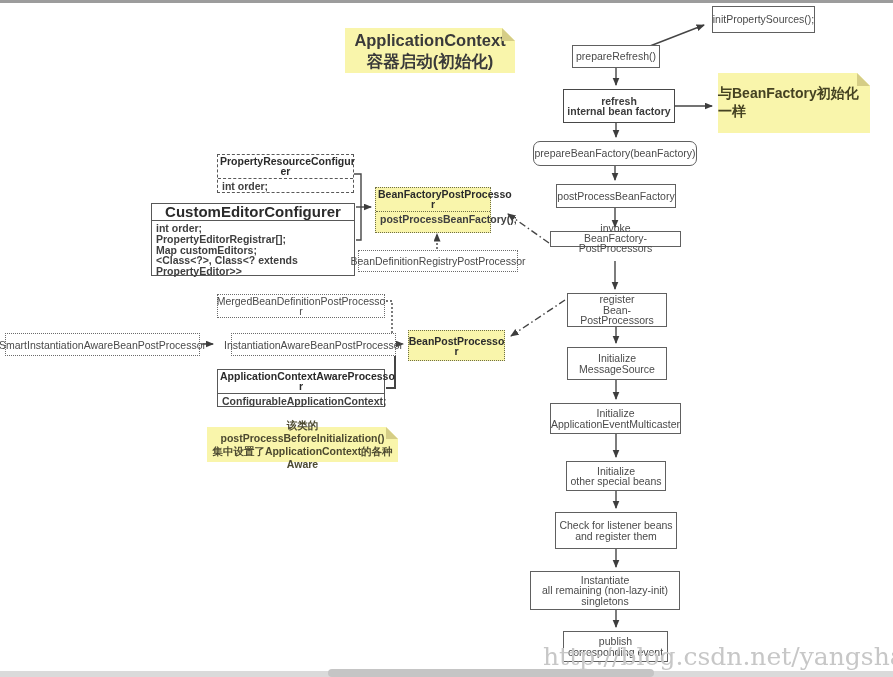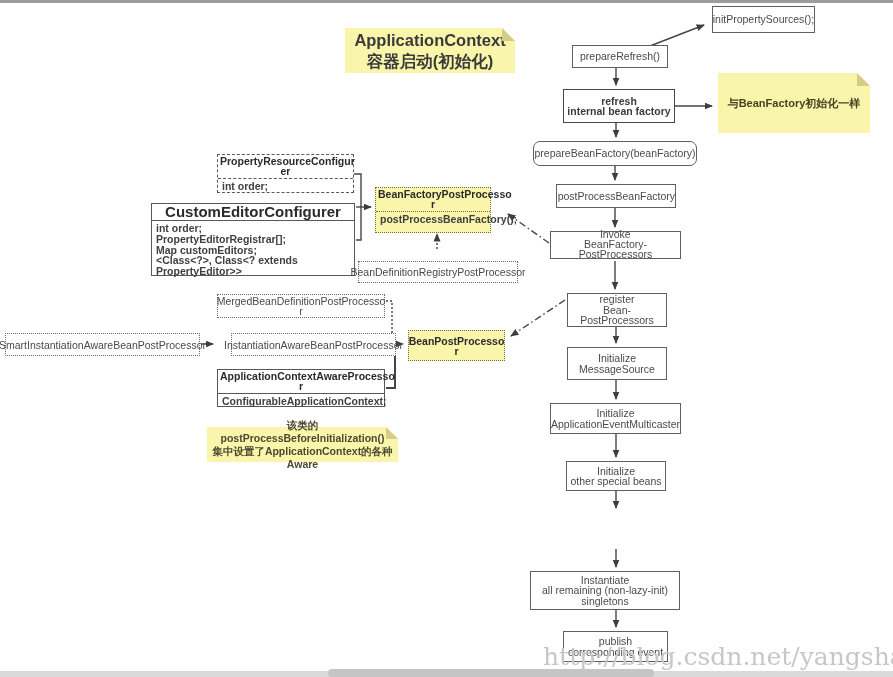--- a/index.html
+++ b/index.html
@@ -26,21 +26,21 @@
   
   .iface{position:absolute;z-index:2;background:#fff;border:1.5px dotted #6b6b6b;box-sizing:border-box;
          display:flex;flex-direction:column;align-items:center;justify-content:center;text-align:center;
          font-size:10.5px;line-height:10px;color:#4a4a4a;}
   .iface.yellow{background:#f9f5ab;font-weight:bold;color:#2b2b2b;border-color:#6e6e46;}
   
   .note{position:absolute;z-index:2;background:#f9f5ab;color:#454222;font-weight:bold;box-sizing:border-box;}
   .note .fold{position:absolute;top:0;right:0;}
   #title-note{display:flex;flex-direction:column;justify-content:center;text-align:center;
               font-size:16.5px;line-height:21px;color:#3a3a3a;}
-  #note-same{display:flex;align-items:center;justify-content:center;font-size:11px;}
+  #note-same{display:flex;align-items:center;justify-content:center;font-size:14px;}
   #note-aware{display:flex;flex-direction:column;justify-content:center;text-align:center;
               font-size:10.5px;line-height:13px;font-weight:600;color:#4c4930;}
   #rednote-frame{position:absolute;z-index:2;border:1.6px solid #c23b3b;background:#fff;box-sizing:border-box;}
   #rednote-inner{position:absolute;left:4px;top:3px;width:186px;height:56px;background:#f9f5ab;
                  font-size:10.5px;line-height:10.8px;font-weight:bold;color:#4a4733;padding:3px 5px;box-sizing:border-box;}
   
   #watermark{position:absolute;z-index:6;left:543px;top:642px;font-family:"DejaVu Serif","Liberation Serif",serif;
              font-size:25px;color:#c7c7c7;white-space:nowrap;pointer-events:none;}
   
   #scroll-track{position:absolute;z-index:3;left:0;top:671px;width:893px;height:6px;background:#dadada;}
@@ -89,54 +89,58 @@
         <path d="M0,0 L13,13 L13,0 Z" fill="#ffffff"></path>
         <path d="M0,0 L13,13 L0,13 Z" fill="#d5cd86"></path>
       </svg>
     <div>ApplicationContext</div>
     <div>容器启动(初始化)</div>
   </div>
 
   <div class="box" style="left:712px;top:6px;width:103px;height:27px;">
     <div>initPropertySources();</div>
   </div>
-  <div class="box" style="left:572px;top:45px;width:96px;height:23px;">
+  <div class="box" style="left:572px;top:45px;width:88px;height:23px;">
     <div>prepareRefresh()</div>
   </div>
   <div class="box bold" style="left:563px;top:89px;width:112px;height:34px;">
     <div>refresh</div>
     <div>internal bean factory</div>
   </div>
   <div class="box" style="left:533px;top:141px;width:164px;height:25px;border-radius:7px;">
     <div>prepareBeanFactory(beanFactory)</div>
   </div>
-  <div class="box" style="left:556px;top:184px;width:120px;height:24px;align-items:flex-end;">
+  <div class="box" style="left:556px;top:184px;width:120px;height:24px;">
     <div>postProcessBeanFactory</div>
   </div>
-  <div class="box" style="left:550px;top:231px;width:131px;height:28px;line-height:9.8px;">
+  <div class="box" style="left:550px;top:231px;width:131px;height:16px;line-height:9.8px;">
     <div>invoke</div>
     <div>BeanFactory-</div>
     <div>PostProcessors</div>
   </div>
   <div class="box" style="left:567px;top:293px;width:100px;height:34px;">
     <div>register</div>
     <div>Bean-</div>
     <div>PostProcessors</div>
   </div>
   <div class="box" style="left:567px;top:347px;width:100px;height:33px;">
     <div>Initialize</div>
     <div>MessageSource</div>
   </div>
   <div class="box" style="left:550px;top:403px;width:131px;height:31px;">
     <div>Initialize</div>
     <div>ApplicationEventMulticaster</div>
   </div>
   <div class="box" style="left:566px;top:461px;width:100px;height:30px;">
     <div>Initialize</div>
     <div>other special beans</div>
+  </div>
+  <div class="box" style="left:555px;top:512px;width:122px;height:37px;">
+    <div>Check for listener beans</div>
+    <div>and register them</div>
   </div>
   <div class="box" style="left:530px;top:571px;width:150px;height:39px;">
     <div>Instantiate</div>
     <div>all remaining (non-lazy-init)</div>
     <div>singletons</div>
   </div>
   <div class="box" style="left:563px;top:631px;width:105px;height:31px;">
     <div>publish</div>
     <div>corresponding event</div>
   </div>
@@ -175,21 +179,21 @@
   <div class="uml ydot" style="left:375px;top:187px;width:116px;height:46px;">
     <div class="hd">
       <div>BeanFactoryPostProcesso</div>
       <div>r</div>
     </div>
     <div class="bd">
       <div>postProcessBeanFactory();</div>
     </div>
   </div>
 
-  <div class="iface" style="left:358px;top:261px;width:160px;height:22px;">
+  <div class="iface" style="left:358px;top:250px;width:160px;height:22px;">
     <div>BeanDefinitionRegistryPostProcessor</div>
   </div>
   <div class="iface" style="left:217px;top:294px;width:168px;height:24px;">
     <div>MergedBeanDefinitionPostProcesso</div>
     <div>r</div>
   </div>
   <div class="iface" style="left:5px;top:333px;width:195px;height:23px;">
     <div>SmartInstantiationAwareBeanPostProcessor</div>
   </div>
   <div class="iface" style="left:231px;top:333px;width:165px;height:23px;">

